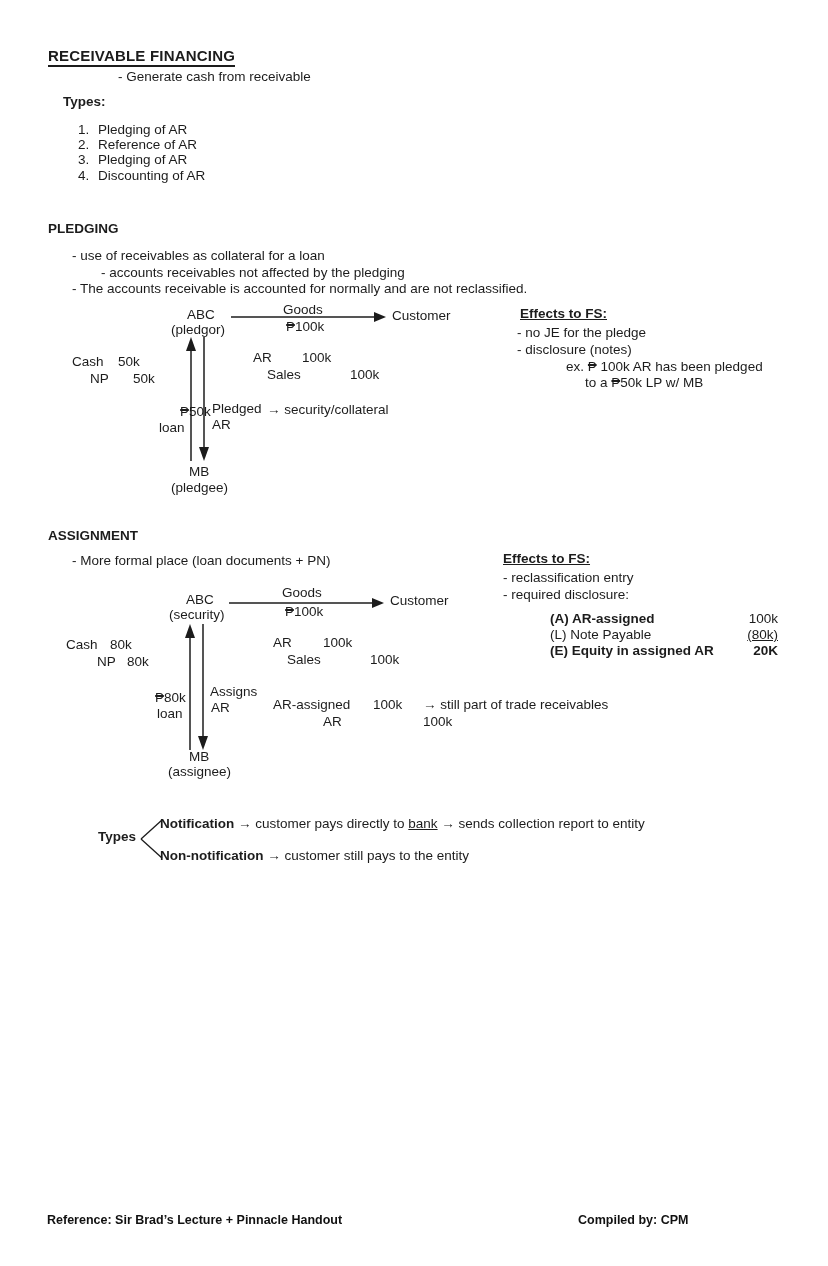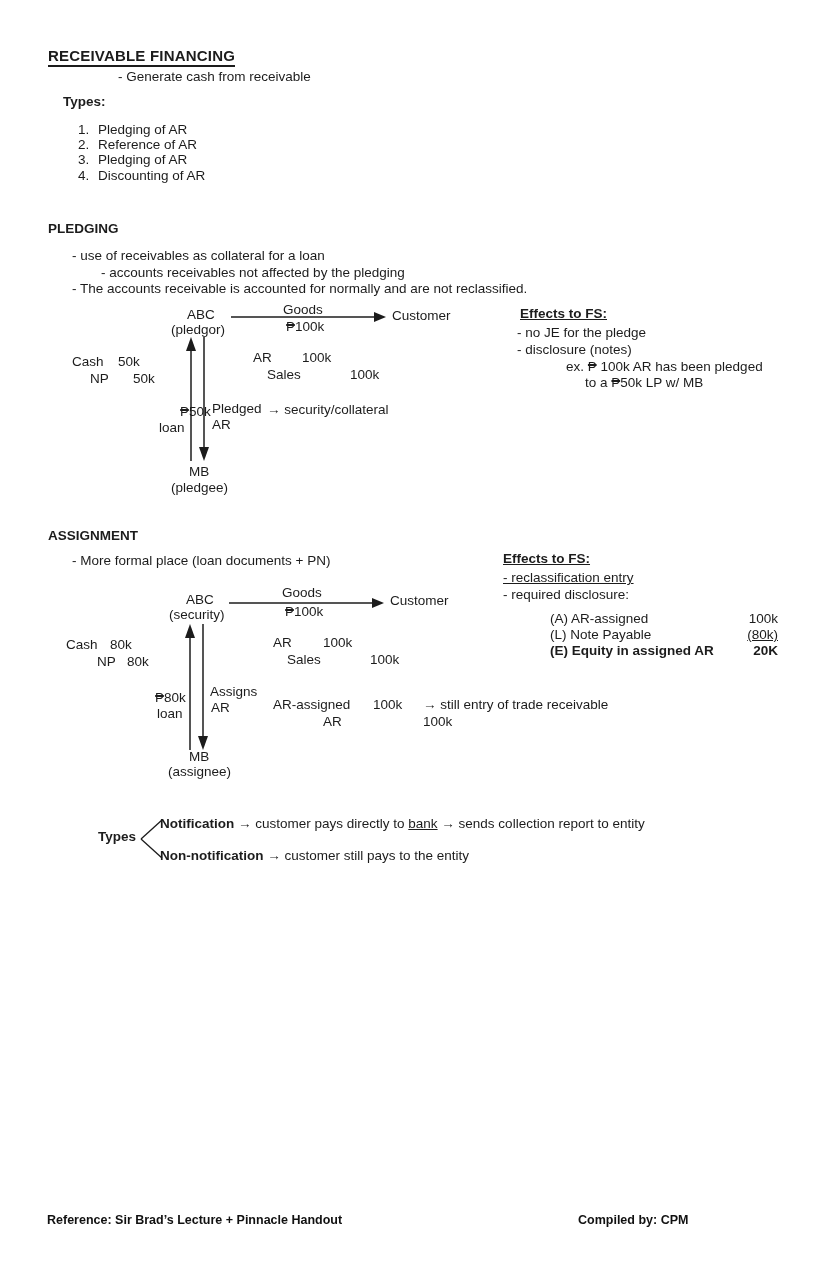--- a/index.html
+++ b/index.html
@@ -124,32 +124,32 @@
       <line x1="21" y1="0" x2="21" y2="112"></line>
       <polygon points="21,126 16,112 26,112"></polygon>
     </svg>
     <span class="t" style="left:155px; top:690px;">₱80k</span>
     <span class="t" style="left:157px; top:706px;">loan</span>
     <span class="t" style="left:210px; top:684px;">Assigns</span>
     <span class="t" style="left:211px; top:700px;">AR</span>
 
     <span class="t" style="left:273px; top:697px;">AR-assigned</span>
     <span class="t" style="left:373px; top:697px;">100k</span>
-    <span class="t" style="left:423px; top:697px;">→ still entry of trade receivable</span>
+    <span class="t" style="left:423px; top:697px;">→ still part of trade receivables</span>
     <span class="t" style="left:323px; top:714px;">AR</span>
     <span class="t" style="left:423px; top:714px;">100k</span>
 
     <span class="t" style="left:189px; top:749px;">MB</span>
     <span class="t" style="left:168px; top:764px;">(assignee)</span>
 
     <span class="t b ul" style="left:503px; top:551px;">Effects to FS:</span>
-    <span class="t" style="left:503px; top:570px;text-decoration:underline;">- reclassification entry</span>
+    <span class="t" style="left:503px; top:570px;">- reclassification entry</span>
     <span class="t" style="left:503px; top:587px;">- required disclosure:</span>
 
-    <span class="t" style="left:550px; top:611px;">(A) AR-assigned</span>
+    <span class="t" style="left:550px; top:611px;font-weight:bold;">(A) AR-assigned</span>
     <span class="t" style="left:718px; top:611px;"><span class="amt-right">100k</span></span>
     <span class="t" style="left:550px; top:627px;">(L) Note Payable</span>
     <span class="t" style="left:718px; top:627px;"><span class="amt-right ul">(80k)</span></span>
     <span class="t b" style="left:550px; top:643px;">(E) Equity in assigned AR</span>
     <span class="t b" style="left:718px; top:643px;"><span class="amt-right">20K</span></span>
   </section>
 
   <section>
     <span class="t b" style="left:98px; top:829px;">Types</span>
     <svg style="left:139px; top:817px;" width="24" height="44">

